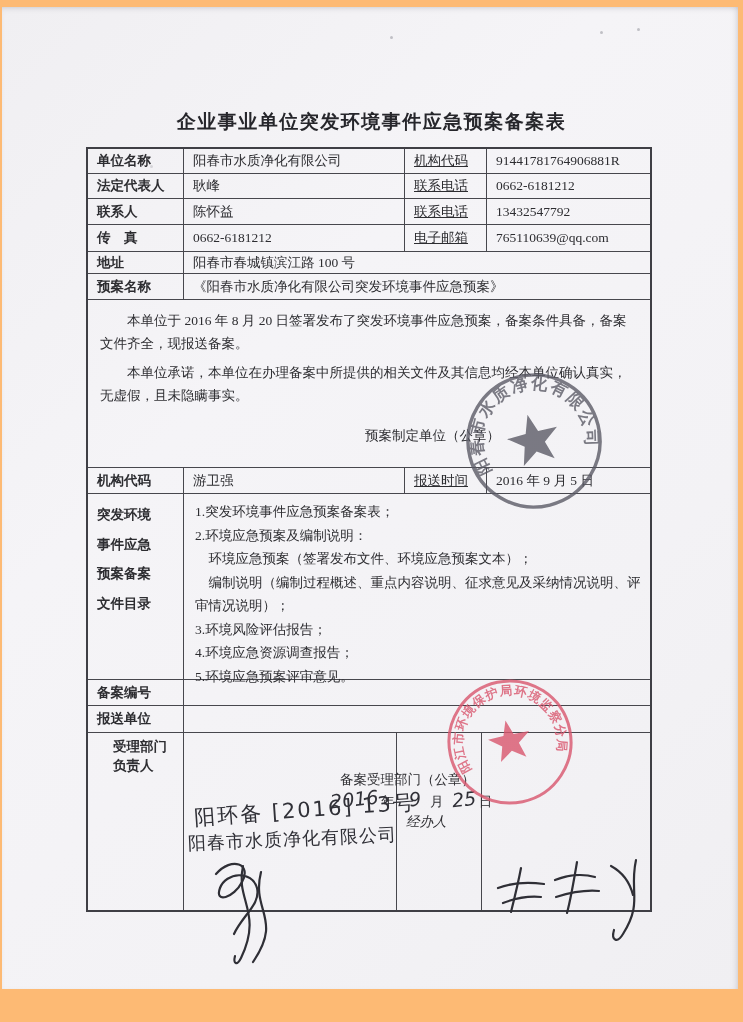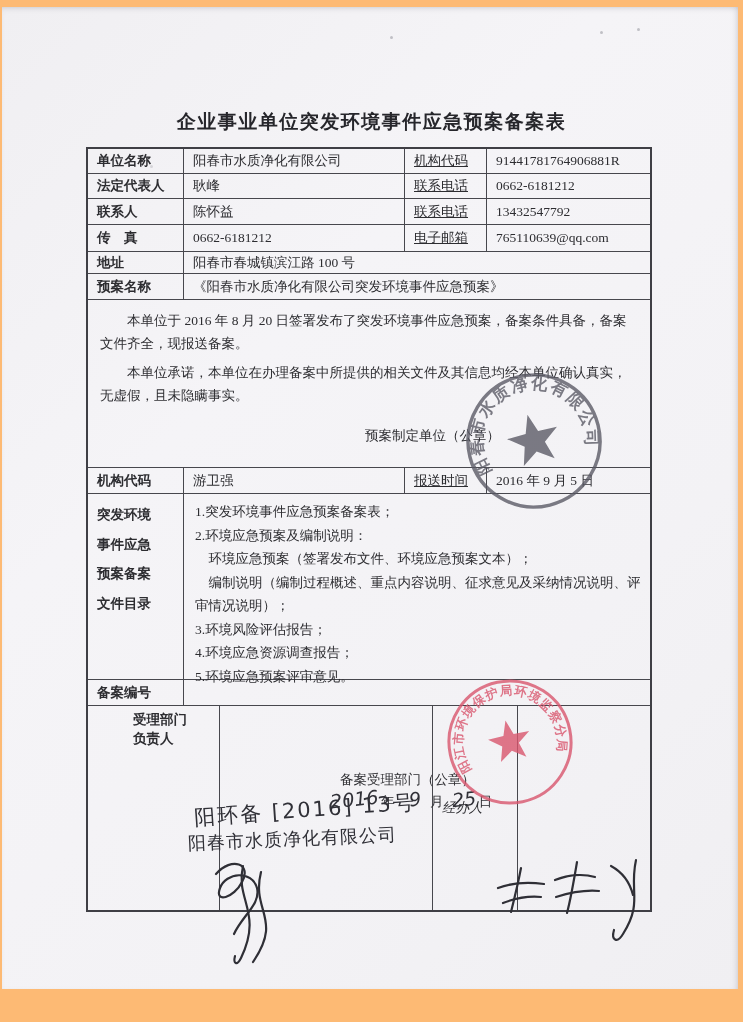--- a/index.html
+++ b/index.html
@@ -41,21 +41,21 @@
 
   .stmt { display:block; padding:9px 12px 0 12px; line-height:23px; }
   .stmt p { margin-bottom:6px; }
 
   .cat-label { display:block; line-height:29.5px; padding-top:6px; padding-left:9px; }
   .cat-items { display:block; padding:6px 8px 0 11px; line-height:23.5px; }
   .cat-items div { white-space:pre-wrap; }
 
   .op-text { display:block; padding:9px 10px 0 10px; line-height:24px; white-space:pre-wrap; }
 
-  .multi { display:block; padding-top:4px; padding-left:9px; line-height:19px;margin-left:36px; }
+  .multi { display:block; padding-top:4px; padding-left:25px; line-height:19px; }
 
   .float { position:absolute; }
   .caption { font-size:13.5px; color:#2d2d31; }
 
   .hw { font-family:"DejaVu Sans",sans-serif; color:#303037; }
   .hw-line { display:flex; align-items:baseline; }
   .hw-big { font-size:21px; transform:rotate(-4deg); letter-spacing:2px; font-weight:500; }
   .hw-med { font-size:18px; transform:rotate(-2.5deg); letter-spacing:1px; font-weight:500; }
   .hw-num { font-size:19px; font-style:italic; font-weight:500; transform:rotate(-6deg); }
   .printed { font-size:13.5px; font-family:"Liberation Serif","DejaVu Serif",serif; }
@@ -135,20 +135,24 @@
           <div>　编制说明（编制过程概述、重点内容说明、征求意见及采纳情况说明、评审情况说明）；</div>
           <div>3.环境风险评估报告；</div>
           <div>4.环境应急资源调查报告；</div>
           <div>5.环境应急预案评审意见。</div>
         </div>
     </div>
     <div class="row r12">
       <div class="cell c1">备案编号</div>
       <div class="cell span3"></div>
     </div>
+    <div class="row r13">
+      <div class="cell c1">报送单位</div>
+      <div class="cell span3"></div>
+    </div>
     <div class="row r14">
       <div class="cell c1 multi">
           <div>受理部门</div>
           <div>负责人</div>
         </div>
       <div class="cell s1"></div>
       <div class="cell s2">经办人</div>
       <div class="cell s3"></div>
     </div>
   </div>

